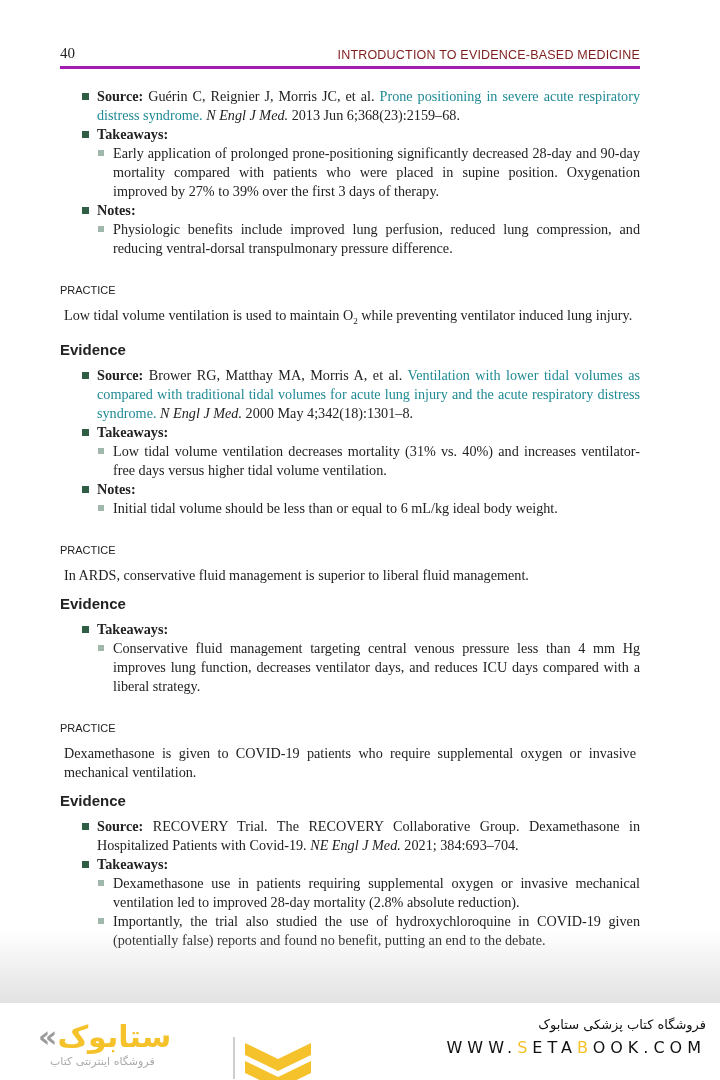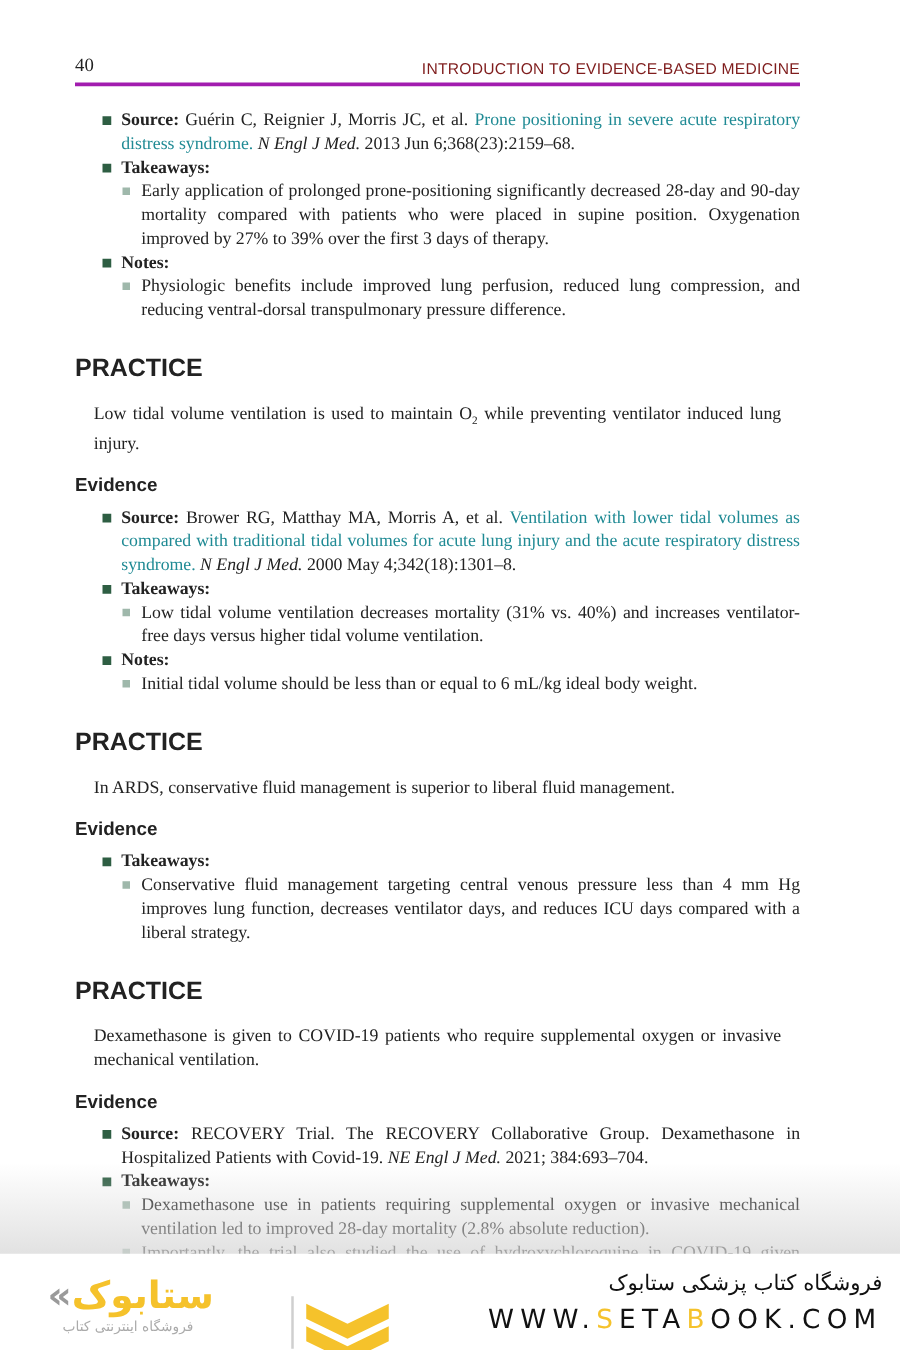--- a/index.html
+++ b/index.html
@@ -9,36 +9,36 @@
   .page-num { font-family:"Liberation Serif", serif; font-size:15px; color:#222; }
   .run-title { font-family:"Liberation Sans", sans-serif; font-size:12.5px; color:#7f1d1d; letter-spacing:0.2px; }
   .content { margin-top:18px; }
   .bl1 { position:relative; padding-left:37px; font-size:14.2px; line-height:19px; margin:0; text-align:justify; }
   .bl1 .sq { position:absolute; left:22px; top:6px; width:7px; height:7px; background:#2e5e43; }
   .bl2 { position:relative; padding-left:53px; font-size:14.2px; line-height:19px; margin:0; text-align:justify; }
   .bl2 .sq { position:absolute; left:38px; top:6px; width:6px; height:6px; background:#9fb8ab; }
   .lbl { font-weight:bold; }
   .link { color:#1f8a94; }
   .it { font-style:italic; }
-  h2 { font-family:"Liberation Sans", sans-serif; font-size:20px; font-weight:bold; margin:26px 0 10px 0; color:#222; }
+  h2 { font-family:"Liberation Sans", sans-serif; font-size:11px; font-weight:normal; margin:26px 0 10px 0; color:#222; }
   h3 { font-family:"Liberation Sans", sans-serif; font-size:15px; font-weight:bold; margin:10px 0 8px 0; color:#222; }
-  .para { font-size:14.2px; line-height:19px; margin:15px; text-align:justify; }
+  .para { font-size:14.2px; line-height:19px; margin:4px; text-align:justify; }
   sub { font-size:9px; }
   .fade { position:absolute; left:0; top:930px; width:720px; height:75px; background:linear-gradient(to bottom, rgba(255,255,255,0), rgba(215,215,215,0.75)); pointer-events:none; }
   .footer { position:absolute; left:0; top:1003px; width:720px; height:77px; background:#ffffff; }
   .logo-left { position:absolute; left:38px; top:16px; width:240px; height:50px; }
   .logo-wordmark { position:absolute; left:0; top:0; font-family:"DejaVu Sans", sans-serif; font-size:30px; font-weight:bold; letter-spacing:-1px; }
   .logo-wordmark .g { color:#9a9a9a; }
   .logo-wordmark .y { color:#f5c22b; }
   .logo-sub { position:absolute; left:12px; top:36px; font-family:"DejaVu Sans", sans-serif; font-size:11px; color:#aaa; }
   .logo-divider { position:absolute; left:195px; top:18px; width:2px; height:42px; background:#cfcfcf; }
   .logo-mark { position:absolute; left:205px; top:20px; width:70px; height:52px; }
   .right-brand { position:absolute; right:14px; top:14px; text-align:right; }
-  .fa-title { font-family:"DejaVu Sans", sans-serif; font-size:17px; color:#111; direction:rtl; }
-  .site { font-family:"DejaVu Sans", sans-serif; font-size:21px; letter-spacing:5px; color:#111; margin-top:6px; }
+  .fa-title { font-family:"DejaVu Sans", sans-serif; font-size:13px; color:#111; direction:rtl; }
+  .site { font-family:"DejaVu Sans", sans-serif; font-size:16px; letter-spacing:5px; color:#111; margin-top:6px; }
   .site .hl { color:#f5c22b; }
 </style>
 </head>
 <body>
 
 <div class="page">
   <div class="running-head">
     <span class="page-num">40</span>
     <span class="run-title">INTRODUCTION TO EVIDENCE-BASED MEDICINE</span>
   </div>

